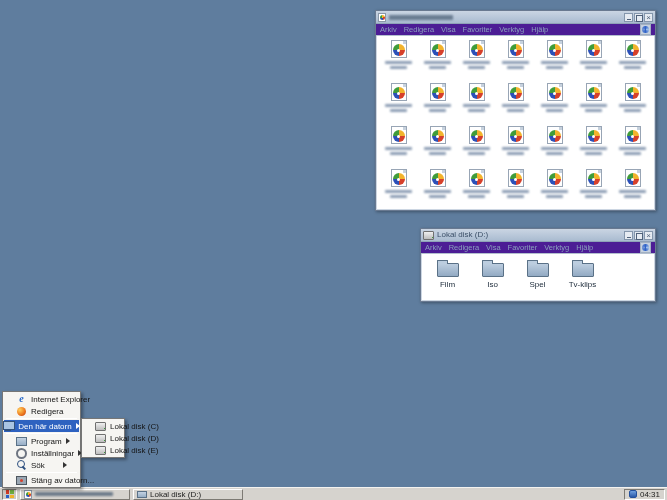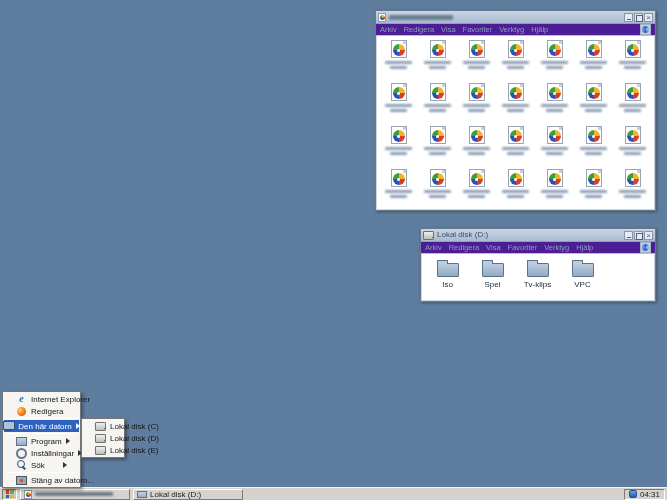--- a/index.html
+++ b/index.html
@@ -432,34 +432,34 @@
     <span class="menu-label">Verktyg</span>
     <span class="menu-label">Hjälp</span>
     <span class="throbber">
         <i></i>
       </span>
   </div>
   <div class="content">
     <div class="folder-row">
       <div class="folder-cell">
         <span class="folder-icon"></span>
+        <span class="folder-label">Film</span>
+      </div>
+      <div class="folder-cell">
+        <span class="folder-icon"></span>
         <span class="folder-label">Iso</span>
       </div>
       <div class="folder-cell">
         <span class="folder-icon"></span>
         <span class="folder-label">Spel</span>
       </div>
       <div class="folder-cell">
         <span class="folder-icon"></span>
         <span class="folder-label">Tv-klips</span>
       </div>
-      <div class="folder-cell">
-        <span class="folder-icon"></span>
-        <span class="folder-label">VPC</span>
-      </div>
     </div>
   </div>
 </div>
 
 <div class="menu-panel start-menu">
   <div class="menu-item">
     <span class="mi ie-icon"></span>
     <span>Internet Explorer</span>
   </div>
   <div class="menu-item">

